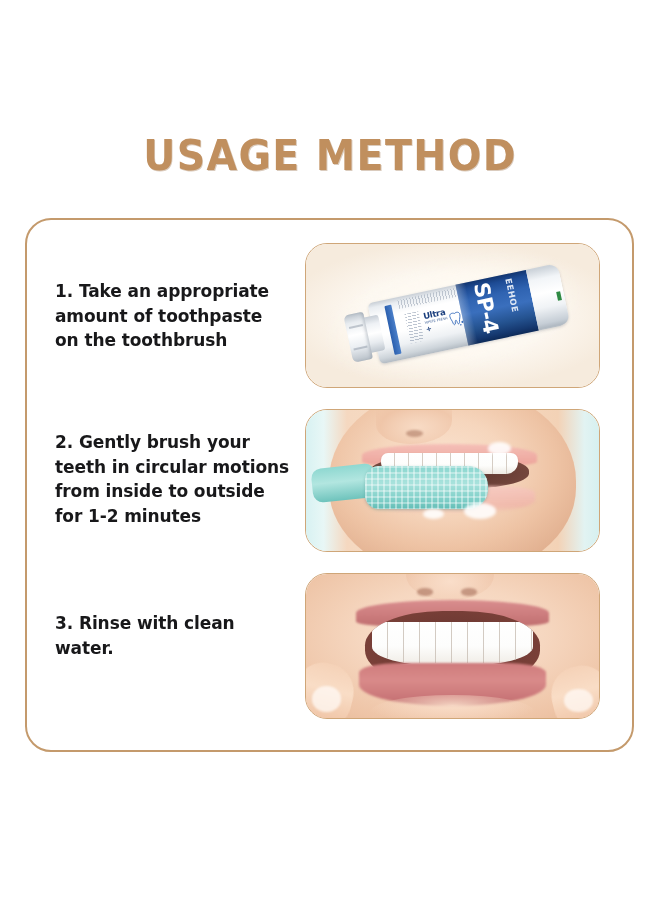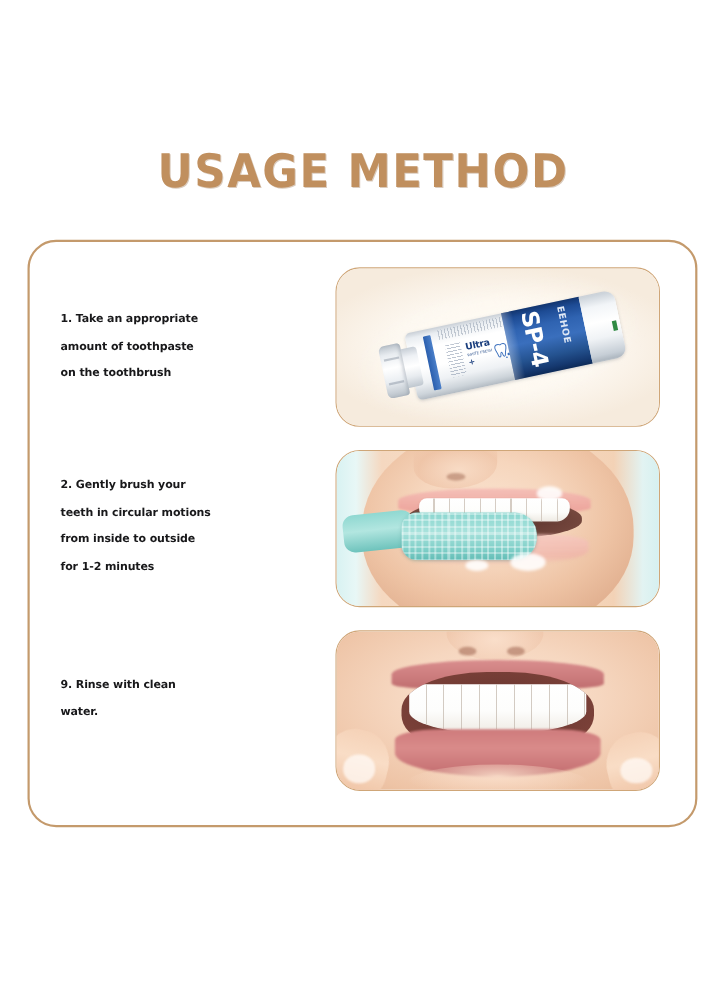--- a/index.html
+++ b/index.html
@@ -43,21 +43,21 @@
     box-sizing: border-box;
   }
 
   
   .step-text {
     position: absolute;
     left: 55px;
     width: 240px;
     font-family: "DejaVu Sans", sans-serif;
     font-weight: bold;
-    font-size: 10px;
+    font-size: 17px;
     line-height: 24.5px;
     color: #18181a;
     letter-spacing: -0.1px;
     white-space: pre-line;
   }
   #step-text-1 { top: 279px; }
   #step-text-2 { top: 430px; }
   #step-text-3 { top: 611px; }
 
   
@@ -582,21 +582,21 @@
     <div class="teeth-row-2"></div>
     <div class="lower-lip-2"></div>
     <div class="brush-neck"></div>
     <div class="brush-head"></div>
     <div class="foam foam-a"></div>
     <div class="foam foam-b"></div>
     <div class="foam foam-c"></div>
   </div>
 </div>
 
-<div class="step-text" id="step-text-3">9. Rinse with clean
+<div class="step-text" id="step-text-3">3. Rinse with clean
 water.</div>
 
 <div class="panel" id="panel-3">
   <div class="panel-inner">
     <div class="smile-scene"></div>
     <div class="smile-nose"></div>
     <div class="smile-nostril l"></div>
     <div class="smile-nostril r"></div>
     <div class="smile-upper-lip"></div>
     <div class="smile-mouth">

